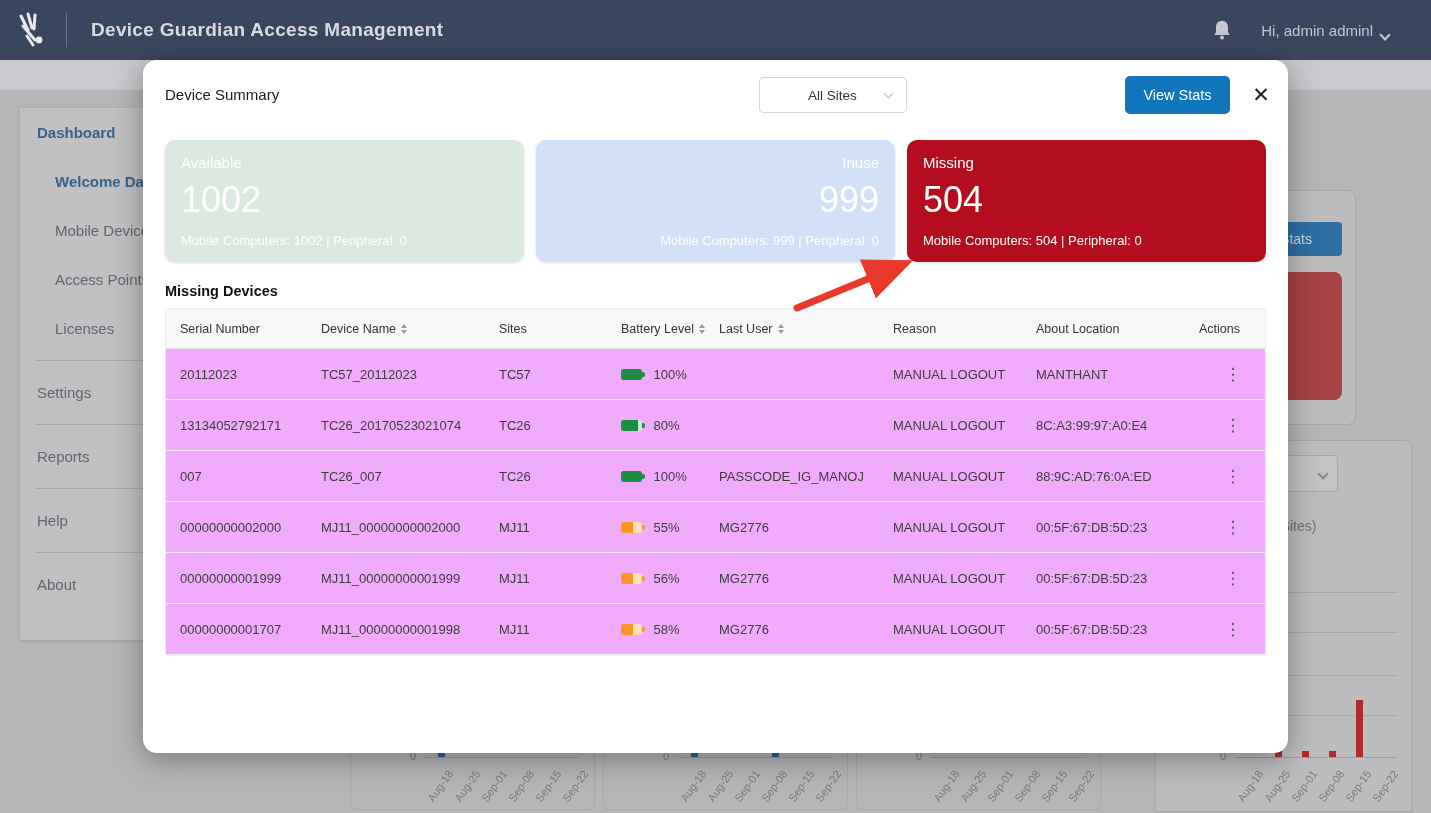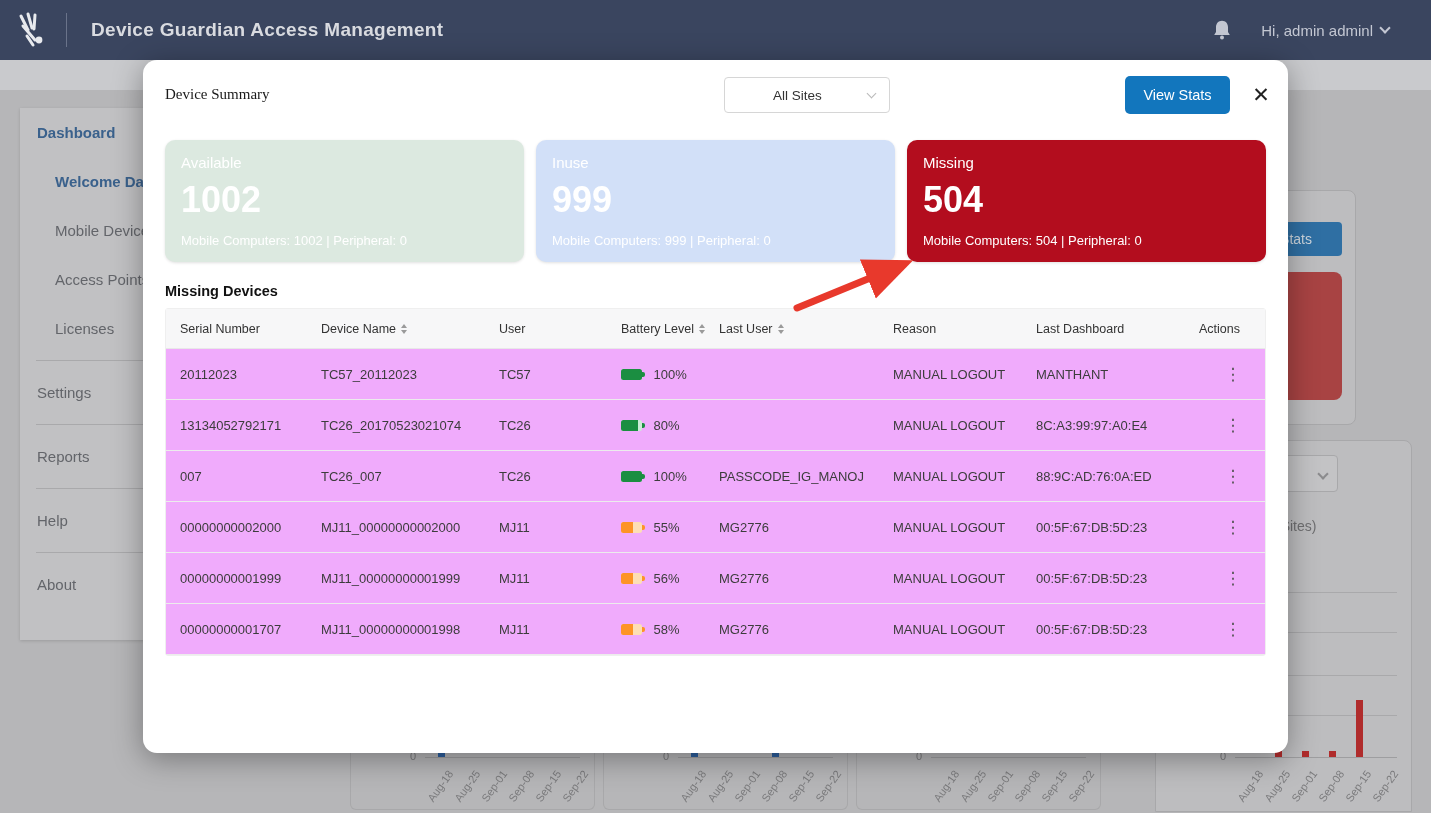--- a/index.html
+++ b/index.html
@@ -6,21 +6,21 @@
   html,body { width:1431px; height:813px; overflow:hidden; }
   body { font-family:"Liberation Sans", sans-serif; background:#b6b6b8; position:relative; }
 
   
   .appbar { position:absolute; left:0; top:0; width:1431px; height:60px; background:#3a455f; z-index:6; display:flex; align-items:center; }
   .logo-wrap { width:66px; display:flex; justify-content:center; }
   .appbar-divider { width:1px; height:34px; background:#6a738a; margin-right:24px; }
   .app-title { color:#d9dbe0; font-size:19px; font-weight:bold; letter-spacing:.3px; }
   .appbar-right { margin-left:auto; display:flex; align-items:center; gap:30px; padding-right:42px; }
   .bell { width:18px; height:20px; }
-  .user-chip { color:#c3c7d2; font-size:15px; display:flex; align-items:center; gap:8px; cursor:default; }
+  .user-chip { color:#c3c7d2; font-size:15px; display:flex; align-items:flex-end; gap:8px; cursor:default; }
   .user-caret { border:solid #c3c7d2; border-width:0 2px 2px 0; display:inline-block; padding:3px; transform:rotate(45deg); margin-top:-4px; }
 
   
   .bg-strip { position:absolute; left:0; top:60px; width:1431px; height:30px; background:#c9cacd; z-index:1; }
   .bg-page  { position:absolute; left:0; top:90px; width:1431px; height:723px; background:#b6b6b8; z-index:1; }
 
   .sidebar { position:absolute; left:20px; top:108px; width:300px; height:532px; background:#c1c1c3; z-index:2; box-shadow:0 1px 3px rgba(0,0,0,.15); }
   .side-item { font-size:15px; color:#63656a; padding:0 0 0 17px; height:49px; display:flex; align-items:center; }
   .side-item.indent { padding-left:35px; }
   .side-item.active { color:#3a618c; font-weight:bold; }
@@ -35,30 +35,30 @@
 
   .mini-chart-card { position:absolute; top:690px; height:120px; border:1px solid #a8a8aa; border-top:none; border-radius:0 0 6px 6px; z-index:2; }
   .mini-axis { position:absolute; height:1px; background:#9e9ea0; z-index:2; }
   .mini-zero { position:absolute; font-size:11px; color:#7a7a7c; z-index:2; }
   .mini-label { position:absolute; font-size:11px; color:#7a7a7c; transform:rotate(-55deg); transform-origin:right top; white-space:nowrap; z-index:2; }
   .mini-bar { position:absolute; width:7px; z-index:2; }
   .grid-line { position:absolute; height:1px; background:#a9a9ab; z-index:2; }
 
   
   .modal { position:absolute; left:143px; top:60px; width:1145px; height:693px; background:#ffffff; border-radius:14px; box-shadow:0 6px 30px rgba(0,0,0,.35); z-index:10; }
-  .modal-title { position:absolute; left:22px; top:26px; font-size:15px; color:#1a1a1a;font-family:Liberation Serif, serif; }
+  .modal-title { position:absolute; left:22px; top:26px; font-size:15px; color:#1a1a1a; }
   .select-box { position:absolute; top:17px; height:36px; border:1px solid #d6d6d6; border-radius:4px; background:#fff; font-size:13.5px; color:#333; display:flex; align-items:center; padding:0 14px; cursor:pointer; }
   .select-box .sel-caret { border:solid #b9b9b9; border-width:0 1.8px 1.8px 0; padding:3px; transform:rotate(45deg); margin-left:auto; margin-top:-3px; }
   .view-stats-btn { position:absolute; left:982px; top:16px; width:105px; height:38px; background:#1276bd; border:none; border-radius:5px; color:#fff; font-size:14.5px; font-family:"Liberation Sans",sans-serif; cursor:pointer; }
   .close-x { position:absolute; left:1105px; top:22px; width:26px; height:26px; font-size:21px; color:#222; display:flex; align-items:center; justify-content:center; cursor:pointer; }
 
   .cards-row { position:absolute; left:22px; top:80px; width:1101px; display:flex; gap:12px; }
   .sum-card { width:359px; height:122px; border-radius:10px; padding:14px 16px; box-shadow:0 1px 3px rgba(0,0,0,.12); cursor:pointer; }
   .sum-label { font-size:15px; color:#fff; }
-  .sum-value { font-size:36px; font-weight:bold; color:#fff; margin-top:8px; }
+  .sum-value { font-size:36px; font-weight:normal; color:#fff; margin-top:8px; }
   .sum-detail { font-size:13px; color:#fff; margin-top:12px; }
 
   .section-title { position:absolute; left:22px; top:223px; font-size:14.5px; font-weight:bold; color:#111; }
 
   .dev-table { position:absolute; left:22px; top:248px; width:1101px; border:1px solid #efefef; border-radius:3px; font-size:13px; }
   .t-row { display:grid; grid-template-columns:141px 178px 122px 98px 174px 143px 163px 82px; align-items:center; }
   .t-head { background:#f7f7f8; height:40px; border-bottom:1px solid #e8e8e8; font-weight:normal; font-size:12.5px; color:#333; }
   .t-head .cell { display:flex; align-items:center; gap:5px; }
   .t-body-row { height:51px; border-bottom:1px solid #ececec; color:#3c3c3c; background:#f0abfc; }
   .cell { padding-left:14px; overflow:hidden; white-space:nowrap; }
@@ -187,34 +187,34 @@
     <div class="user-chip">
       <span>Hi, admin adminl</span>
       <span class="user-caret"></span>
     </div>
   </div>
 </div>
 
 <div class="modal">
   <div class="modal-title">Device Summary</div>
 
-  <div class="select-box" style="left:581px; width:166px;padding-left:48px;">
+  <div class="select-box" style="left:616px; width:148px;padding-left:48px;">
     <span>All Sites</span>
     <span class="sel-caret"></span>
   </div>
   <button class="view-stats-btn">View Stats</button>
   <div class="close-x">✕</div>
 
   <div class="cards-row">
     <div class="sum-card" style="background:#dce9e0;">
       <div class="sum-label">Available</div>
       <div class="sum-value">1002</div>
       <div class="sum-detail">Mobile Computers: 1002 | Peripheral: 0</div>
     </div>
-    <div class="sum-card" style="background:#d2e0f8;">
+    <div class="sum-card" style="background:#d2e0f8;text-align:right;">
       <div class="sum-label">Inuse</div>
       <div class="sum-value">999</div>
       <div class="sum-detail">Mobile Computers: 999 | Peripheral: 0</div>
     </div>
     <div class="sum-card" style="background:#b30d1e;">
       <div class="sum-label">Missing</div>
       <div class="sum-value">504</div>
       <div class="sum-detail">Mobile Computers: 504 | Peripheral: 0</div>
     </div>
   </div>
@@ -227,41 +227,41 @@
           <span>Serial Number</span>
         </div>
         <div class="cell">
           <span>Device Name</span>
           <span class="sort-icon">
             <i class="up"></i>
             <i class="dn"></i>
           </span>
         </div>
         <div class="cell">
-          <span>User</span>
+          <span>Sites</span>
         </div>
         <div class="cell">
           <span>Battery Level</span>
           <span class="sort-icon">
             <i class="up"></i>
             <i class="dn"></i>
           </span>
         </div>
         <div class="cell">
           <span>Last User</span>
           <span class="sort-icon">
             <i class="up"></i>
             <i class="dn"></i>
           </span>
         </div>
         <div class="cell">
           <span>Reason</span>
         </div>
         <div class="cell">
-          <span>Last Dashboard</span>
+          <span>About Location</span>
         </div>
         <div class="cell">
           <span>Actions</span>
         </div>
       </div>
     <div id="tableBody">
         <div class="t-row t-body-row">
           <div class="cell">20112023</div>
           <div class="cell">TC57_20112023</div>
           <div class="cell">TC57</div>

